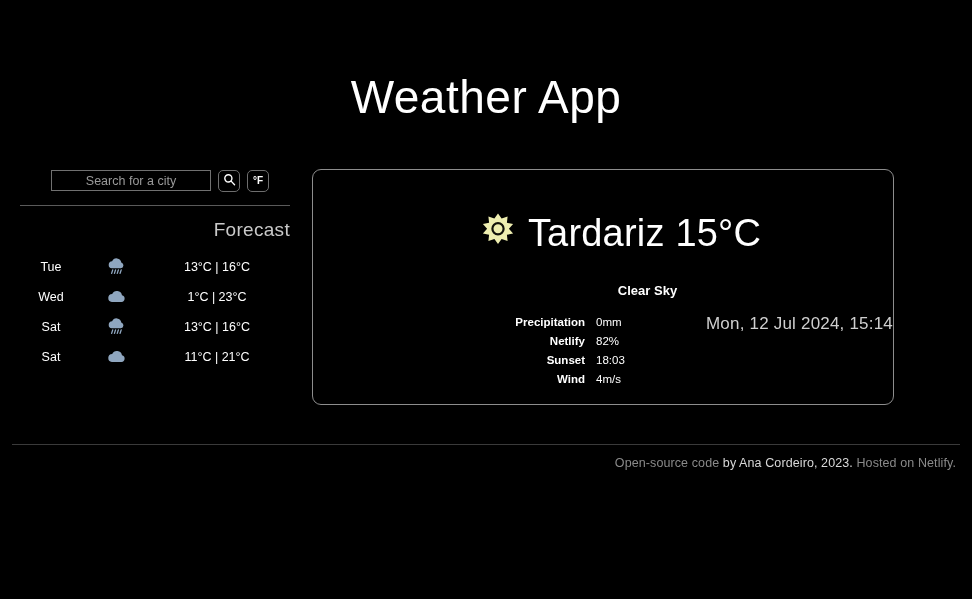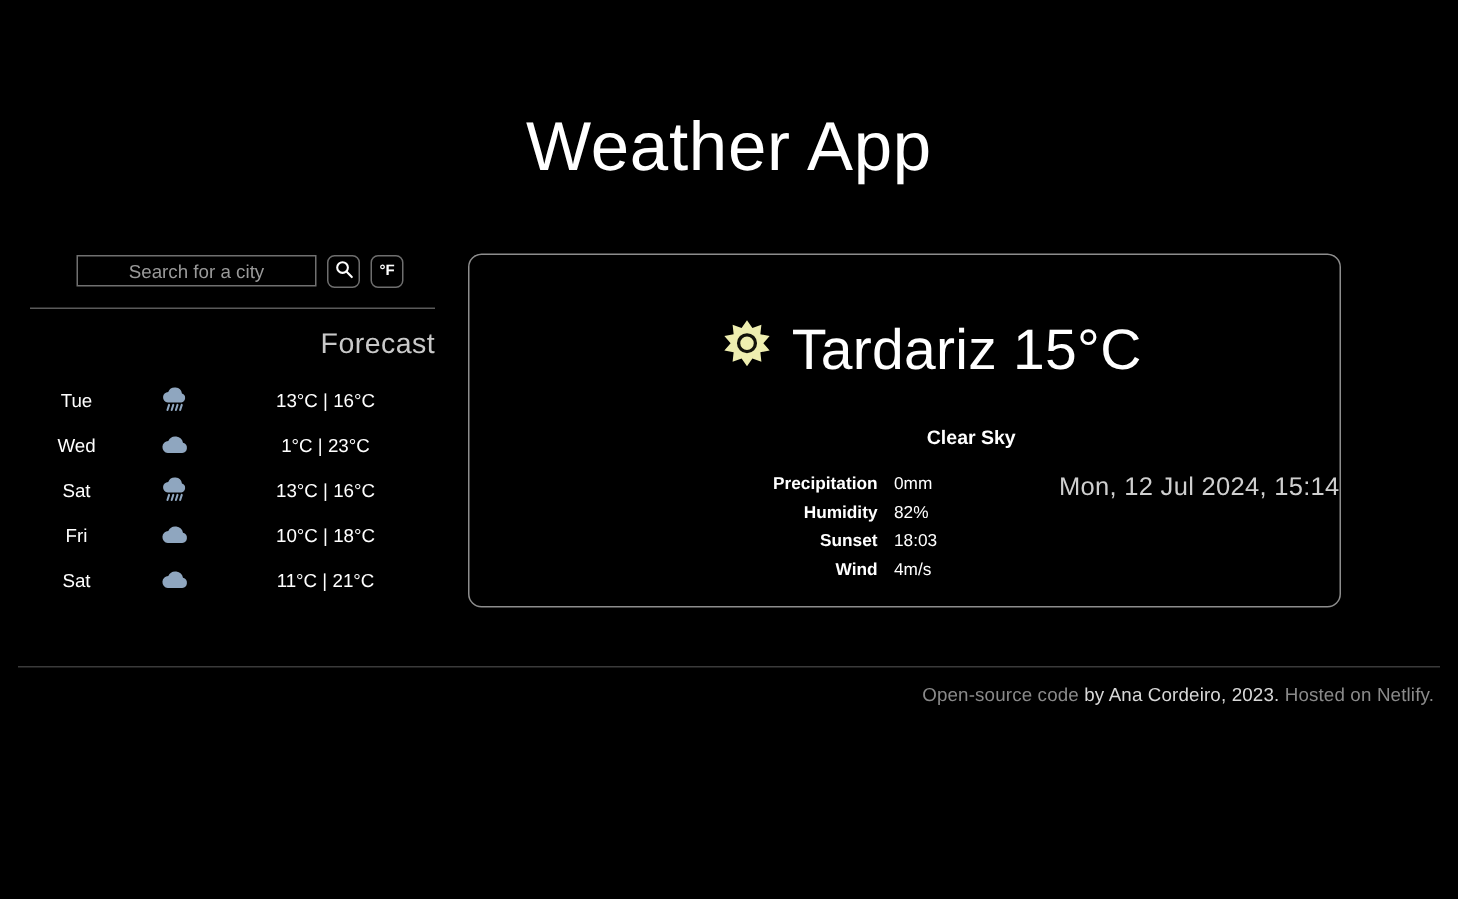--- a/index.html
+++ b/index.html
@@ -291,29 +291,20 @@
               <line x1="7.3" y1="14.2" x2="6.1" y2="18"></line>
               <line x1="10.4" y1="14.2" x2="9.2" y2="18"></line>
               <line x1="13.5" y1="14.2" x2="12.3" y2="18"></line>
               <line x1="16.6" y1="14.2" x2="15.4" y2="18"></line>
             </g>
           </svg>
         </div>
         <div class="fc-temp">13°C | 16°C</div>
       </div>
 
-      <div class="forecast-row">
-        <div class="fc-day">Fri</div>
-        <div class="fc-icon">
-          <svg width="22" height="20" viewBox="0 0 24 22">
-            <path d="M6.3 16.5a4.4 4.4 0 0 1 .4-8.77 5.7 5.7 0 0 1 10.8 1.3 3.8 3.8 0 0 1-.55 7.47z" fill="#8fa6bf"></path>
-          </svg>
-        </div>
-        <div class="fc-temp">10°C | 18°C</div>
-      </div>
 
       <div class="forecast-row">
         <div class="fc-day">Sat</div>
         <div class="fc-icon">
           <svg width="22" height="20" viewBox="0 0 24 22">
             <path d="M6.3 16.5a4.4 4.4 0 0 1 .4-8.77 5.7 5.7 0 0 1 10.8 1.3 3.8 3.8 0 0 1-.55 7.47z" fill="#8fa6bf"></path>
           </svg>
         </div>
         <div class="fc-temp">11°C | 21°C</div>
       </div>
@@ -337,21 +328,21 @@
 
     <div class="card-body">
 
 
       <div class="metrics">
         <div class="metric-row">
           <div class="metric-label">Precipitation</div>
           <div class="metric-value">0mm</div>
         </div>
         <div class="metric-row">
-          <div class="metric-label">Humidity</div>
+          <div class="metric-label">Netlify</div>
           <div class="metric-value">82%</div>
         </div>
         <div class="metric-row">
           <div class="metric-label">Sunset</div>
           <div class="metric-value">18:03</div>
         </div>
         <div class="metric-row">
           <div class="metric-label">Wind</div>
           <div class="metric-value">4m/s</div>
         </div>

